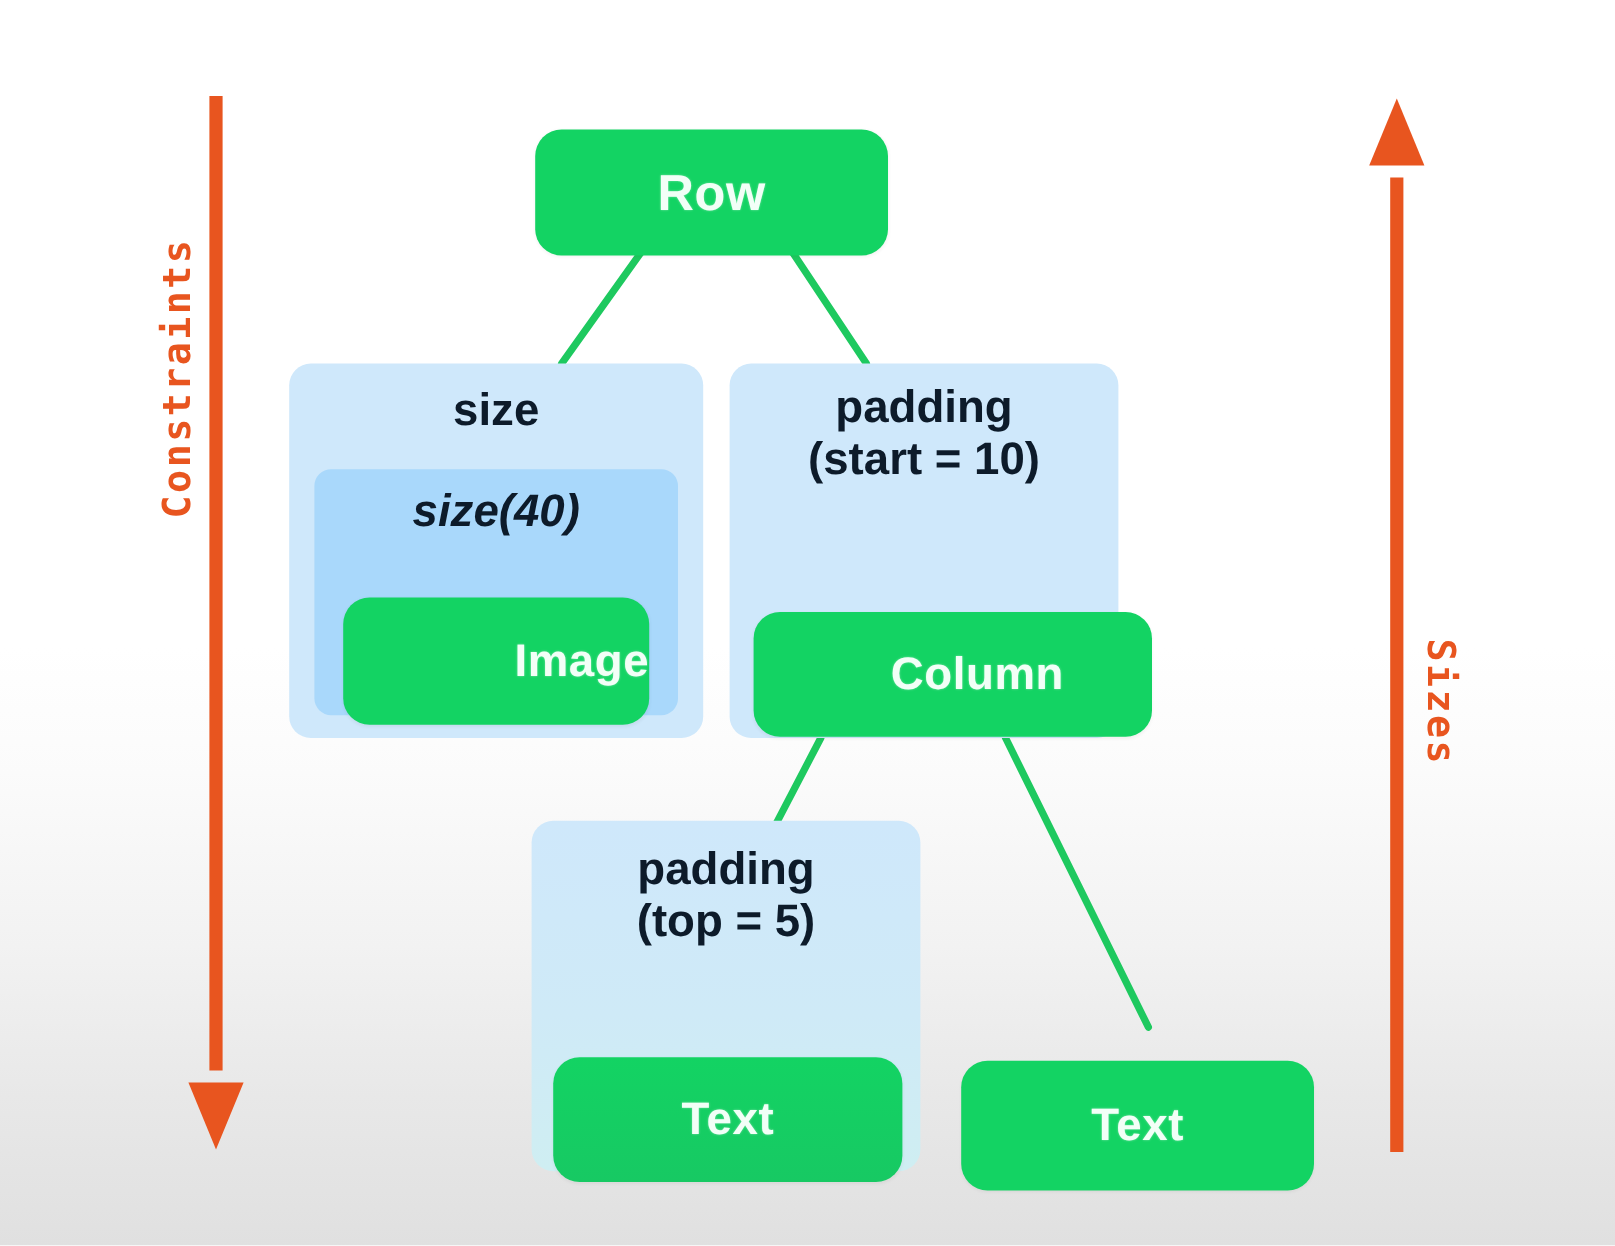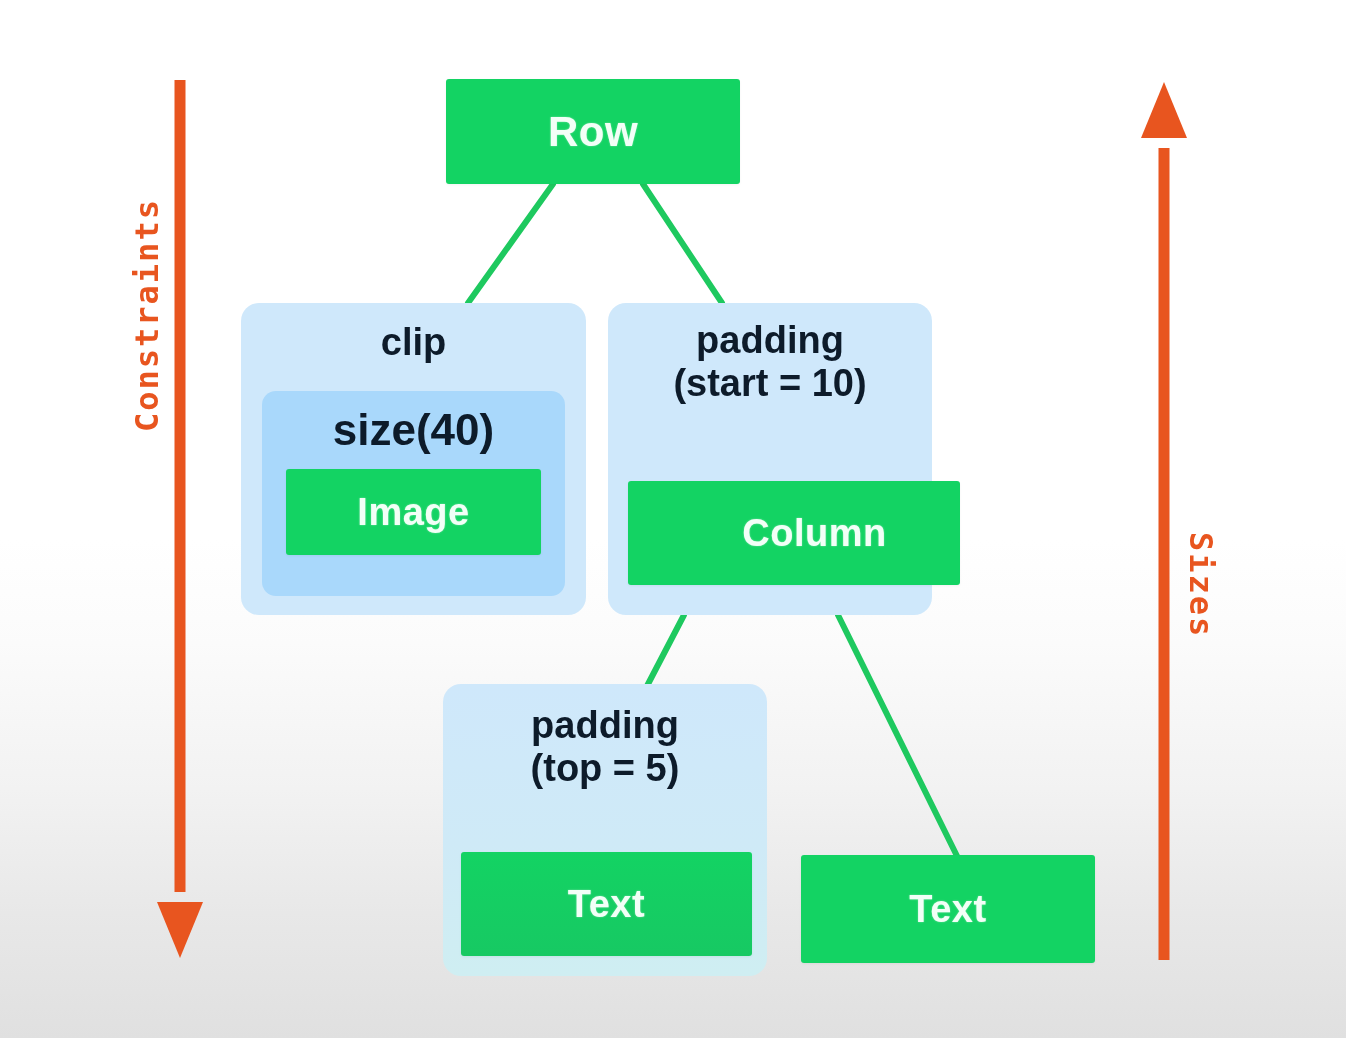--- a/index.html
+++ b/index.html
@@ -33,25 +33,26 @@
   }
 
   
   .node {
     position: absolute;
     box-sizing: border-box;
   }
 
   .green-box {
     background: #13d363;
-    border-radius: 3px;
+    border-radius: 22px;
     display: flex;
     align-items: center;
     justify-content: center;
     box-shadow: 0 1px 3px rgba(0,0,0,0.05);
+    margin-top: 29px;
   }
   .green-box .label {
     color: #f2fff7;
     font-weight: 700;
     letter-spacing: 0.5px;
     text-shadow: 0 0 2px rgba(255,255,255,0.45);
   }
 
   .blue-outer {
     background: #cfe8fb;
@@ -85,26 +86,26 @@
   }
   #clip-node .modifier-label { font-size: 38px; }
 
   #size-node {
     position: absolute;
     left: 21px; top: 88px;
     width: 303px; height: 205px;
     padding-top: 14px;
     box-sizing: border-box;
   }
-  #size-node .modifier-label { font-size: 44px; }
+  #size-node .modifier-label { font-size: 38px; font-style: italic; }
 
   #image-node {
     position: absolute;
     left: 24px; top: 78px;
-    width: 255px; height: 86px;
+    width: 255px; height: 106px; justify-content: flex-end;
   }
   #image-node .label { font-size: 38px; }
 
   
   #padding-start-node {
     left: 608px; top: 303px;
     width: 324px; height: 312px;
     padding: 16px 12px;
   }
   #padding-start-node .modifier-label { font-size: 38px; }
@@ -193,21 +194,21 @@
       <line x1="684" y1="615" x2="647" y2="686"></line>
       <line x1="838" y1="615" x2="957" y2="856"></line>
     </g>
   </svg>
 
   <div class="node green-box" id="row-node">
     <span class="label">Row</span>
   </div>
 
   <div class="node blue-outer" id="clip-node">
-    <div class="modifier-label">clip</div>
+    <div class="modifier-label">size</div>
 
     <div class="blue-inner" id="size-node">
       <div class="modifier-label">size(40)</div>
 
       <div class="green-box" id="image-node">
         <span class="label">Image</span>
       </div>
     </div>
   </div>
 

